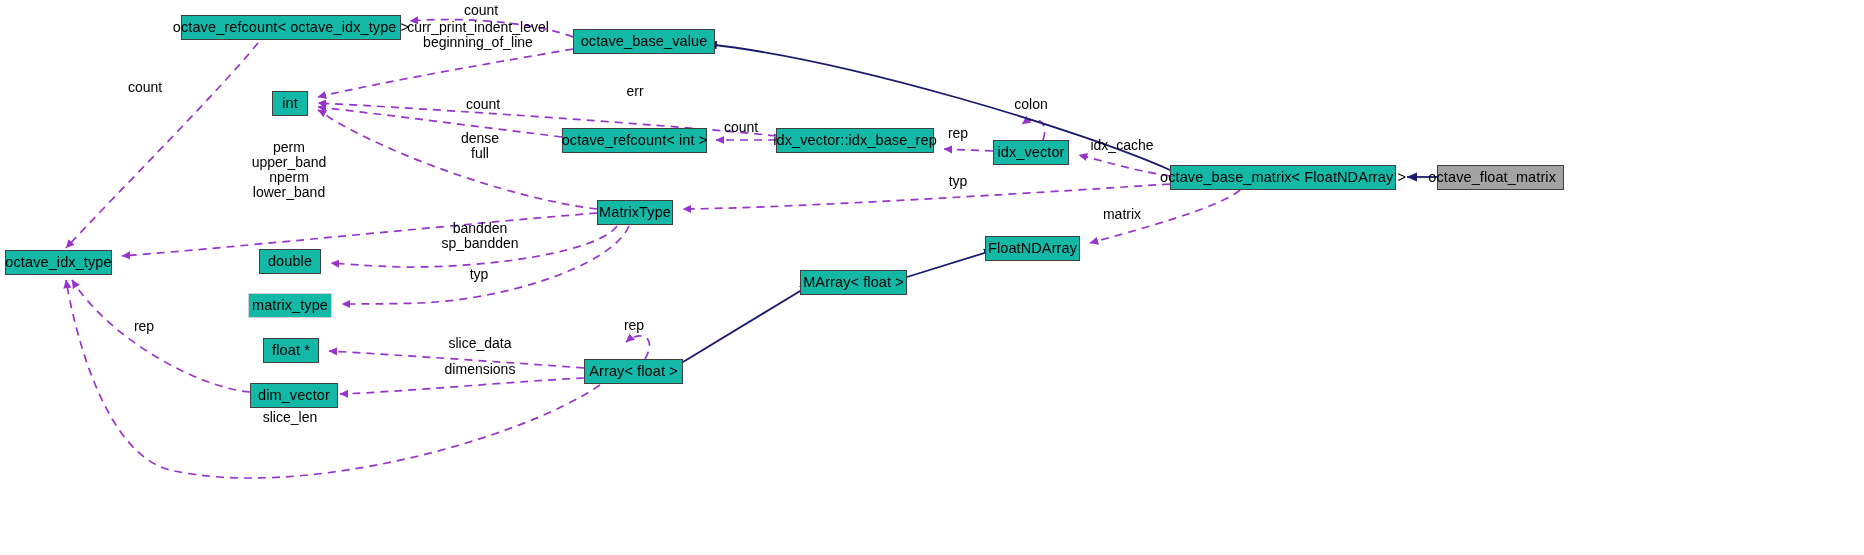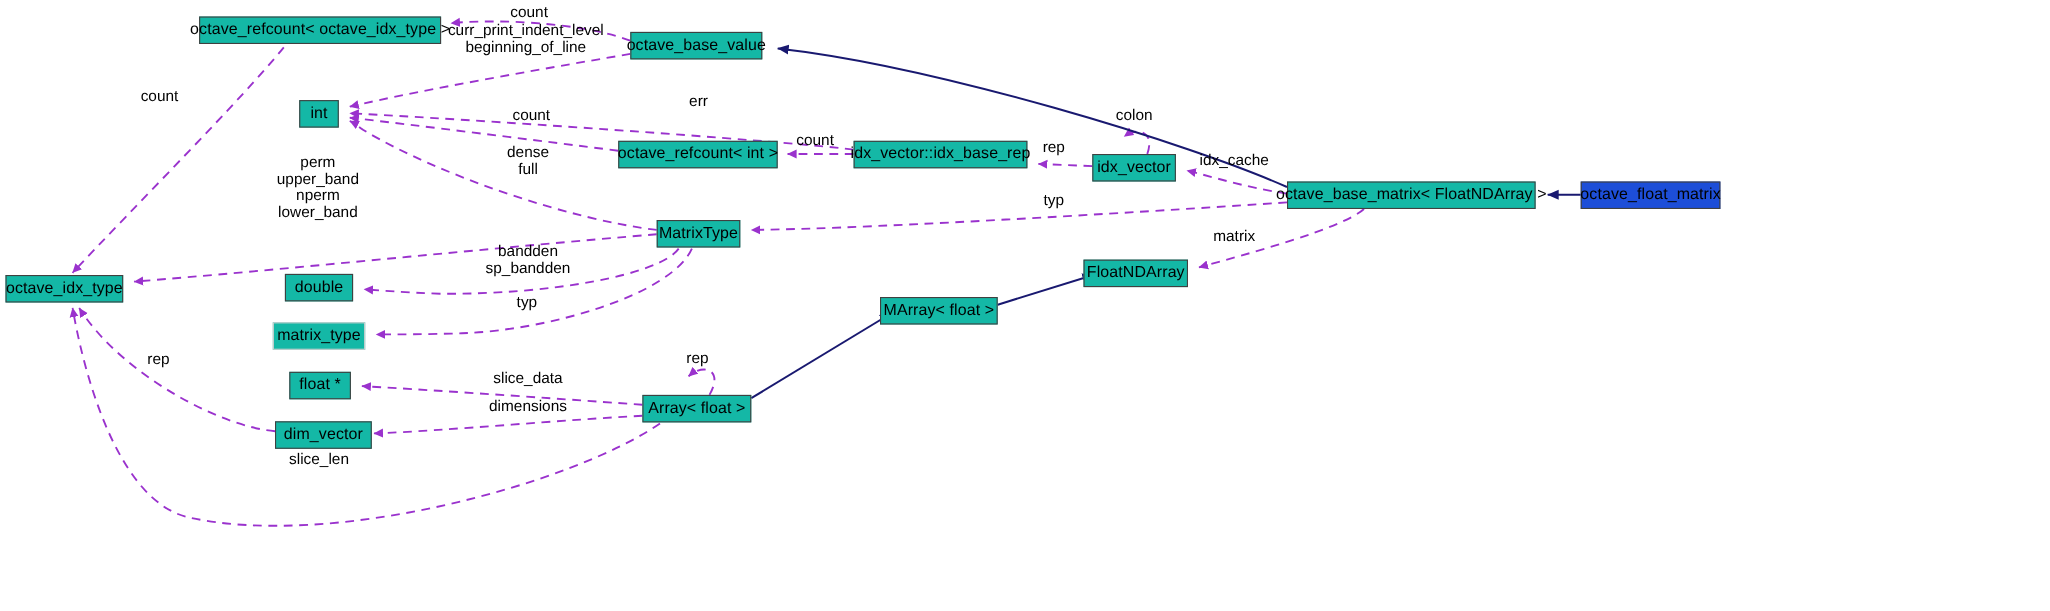--- a/index.html
+++ b/index.html
@@ -34,22 +34,23 @@
     font-size: 14.5px;
     line-height: 1;
     white-space: nowrap;
     padding: 0 7px;
     letter-spacing: 0.1px;
   }
   .node.faded {
     border-color: #d0d0d0;
   }
   .node.highlight {
-    background: #1d4ed8;
+    background: #a3a3a3;
     border-color: #404040;
+    justify-content: flex-end;
   }
   .edge-label {
     position: absolute;
     font-family: "Liberation Sans", sans-serif;
     font-size: 14px;
     color: #000000;
     white-space: pre;
     line-height: 15px;
     text-align: center;
     pointer-events: none;
@@ -122,21 +123,21 @@
       <path d="M907,277 L994,250" marker-end="url(#ah-inherit)"></path>
 
       <path d="M683,362 L810,285" marker-end="url(#ah-inherit)"></path>
     </g>
   </svg>
 
   <div class="node" style="left:181px; top:15px; width:220px; height:25px;">
     <span>octave_refcount&lt; octave_idx_type &gt;</span>
   </div>
 
-  <div class="node" style="left:573px; top:29px; width:120px; height:25px;align-items:center;">
+  <div class="node" style="left:573px; top:29px; width:142px; height:25px;align-items:center;">
     <span>octave_base_value</span>
   </div>
 
   <div class="node" style="left:272px; top:91px; width:36px; height:25px;">
     <span>int</span>
   </div>
 
   <div class="node" style="left:562px; top:128px; width:145px; height:25px;">
     <span>octave_refcount&lt; int &gt;</span>
   </div>

